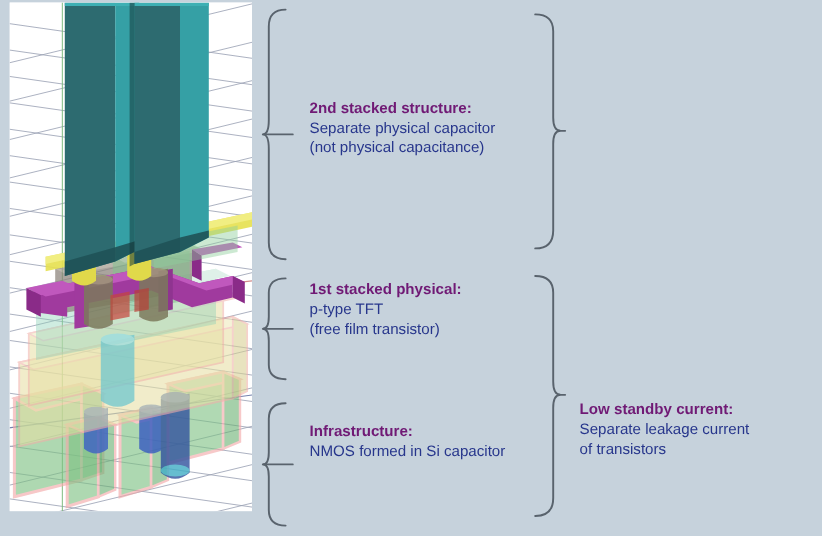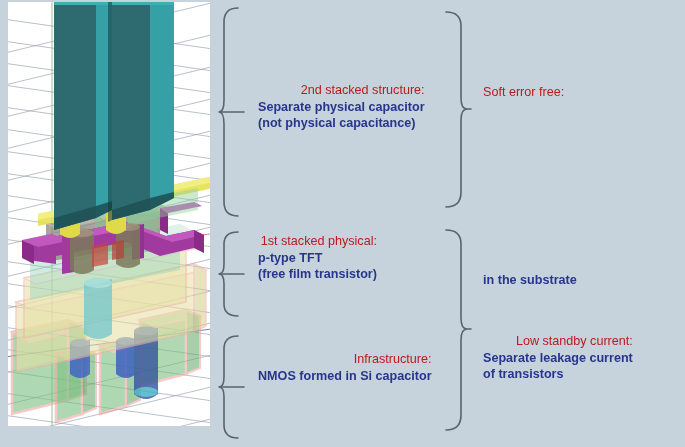--- a/index.html
+++ b/index.html
@@ -30,31 +30,30 @@
   
   .brace {
     position: absolute;
   }
   .brace svg { display: block; overflow: visible; }
 
   .textblock {
     position: absolute;
   }
   .grp-head {
-    color: #b91c1c;
+    color: #701a75;
     font-size: 12.6px;
-    font-weight: normal;
+    font-weight: bold;
     line-height: 16.5px;
     white-space: nowrap;
-    text-align: right;
   }
   .grp-body {
     color: #27368c;
     font-size: 12.6px;
-    font-weight: bold;
+    font-weight: normal;
     line-height: 16.5px;
     white-space: nowrap;
   }
 </style>
 </head>
 <body>
 
 <div id="render-panel">
   <svg id="render-svg" width="202" height="424" viewBox="0 0 202 424" xmlns="http://www.w3.org/2000/svg">
     <defs>
@@ -277,24 +276,22 @@
   <div class="grp-body">p-type TFT</div>
   <div class="grp-body">(free film transistor)</div>
 </div>
 
 <div class="textblock" style="left:258px; top:351px;">
   <div class="grp-head">Infrastructure:</div>
   <div class="grp-body">NMOS formed in Si capacitor</div>
 </div>
 
 <div class="textblock" style="left:483px; top:84px;">
-  <div class="grp-head">Soft error free:</div>
 </div>
 
 <div class="textblock" style="left:483px; top:272px;">
-  <div class="grp-body">in the substrate</div>
 </div>
 
 <div class="textblock" style="left:483px; top:333px;">
   <div class="grp-head">Low standby current:</div>
   <div class="grp-body">Separate leakage current</div>
   <div class="grp-body">of transistors</div>
 </div>
 
 </body></html>

